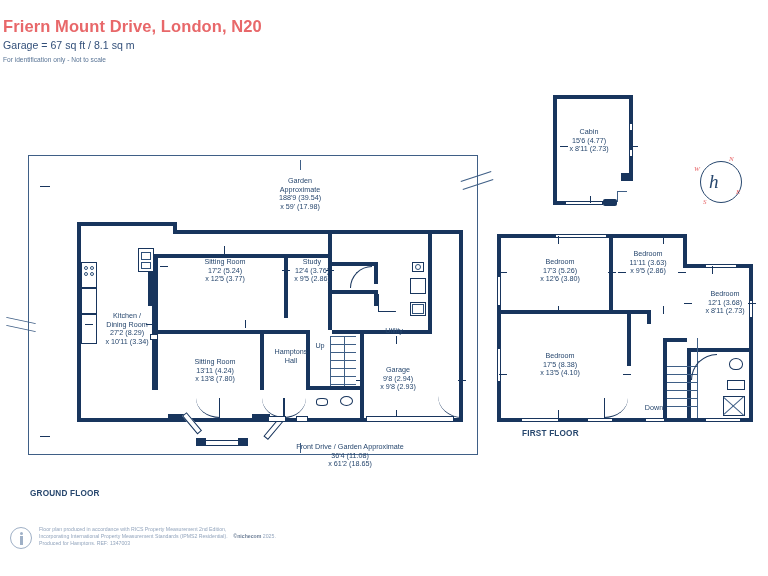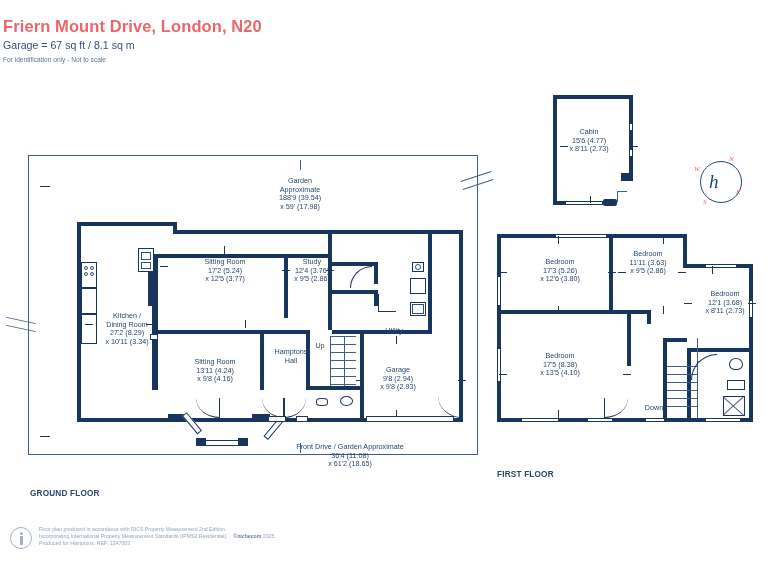--- a/index.html
+++ b/index.html
@@ -157,21 +157,21 @@
       <span class="n">x 12'5 (3.77)</span>
     </div>
     <div class="tick" style="left:160px;top:266px;width:8px;height:1px;"></div>
     <div class="tick" style="left:224px;top:246px;width:1px;height:8px;"></div>
 
     <div class="wall" style="left:158px;top:330px;width:106px;height:4px;"></div>
     <div class="wall" style="left:260px;top:330px;width:4px;height:60px;"></div>
     <div class="lbl" style="left:175px;top:358px;width:80px;">
       <span class="n">Sitting Room</span>
       <span class="n">13'11 (4.24)</span>
-      <span class="n">x 9'8 (4.16)</span>
+      <span class="n">x 13'8 (7.80)</span>
     </div>
     <div class="tick" style="left:245px;top:320px;width:1px;height:8px;"></div>
     <div class="door" style="left:196px;top:398px;width:24px;height:20px;border-radius:0 0 0 100%;border-left:none;border-top:none;border-right:1.2px solid #18355d;border-bottom:1.2px solid #18355d;"></div>
 
     <div class="wall" style="left:168px;top:414px;width:18px;height:8px;"></div>
     <div class="wall" style="left:252px;top:414px;width:18px;height:8px;"></div>
     <div class="win" style="left:182px;top:416px;width:6px;height:24px;transform:rotate(-40deg);transform-origin:top left;"></div>
     <div class="win" style="left:268px;top:440px;width:6px;height:24px;transform:rotate(-140deg);transform-origin:top left;"></div>
     <div class="win" style="left:200px;top:440px;width:42px;height:6px;"></div>
     <div class="wall" style="left:196px;top:438px;width:10px;height:8px;"></div>
@@ -326,21 +326,21 @@
       <span class="n">Down</span>
     </div>
 
     <div class="wallx" style="left:729px;top:358px;width:14px;height:12px;border-radius:50% 50% 45% 45%;"></div>
     <div class="wallx" style="left:727px;top:380px;width:18px;height:10px;"></div>
     <div class="wallx" style="left:723px;top:396px;width:22px;height:20px;"></div>
     <div class="thin" style="left:724px;top:397px;width:27px;height:1px;transform:rotate(42deg);transform-origin:left top;"></div>
     <div class="thin" style="left:744px;top:397px;width:27px;height:1px;transform:rotate(138deg);transform-origin:left top;"></div>
     <div class="door" style="left:691px;top:354px;width:26px;height:26px;"></div>
 
-    <div class="flbl" style="left:497px;top:429px;margin-top:41px;">FIRST FLOOR</div>
+    <div class="flbl" style="left:522px;top:429px;">FIRST FLOOR</div>
   </div>
 
   <div class="foot">
     <div class="foot-ico"></div>
     <div class="foot-txt">
       <div>Floor plan produced in accordance with RICS Property Measurement 2nd Edition,</div>
       <div>
         <span>Incorporating International Property Measurement Standards (IPMS2 Residential).</span>
         &nbsp;&nbsp;
         <span class="nb">©nichecom</span>

